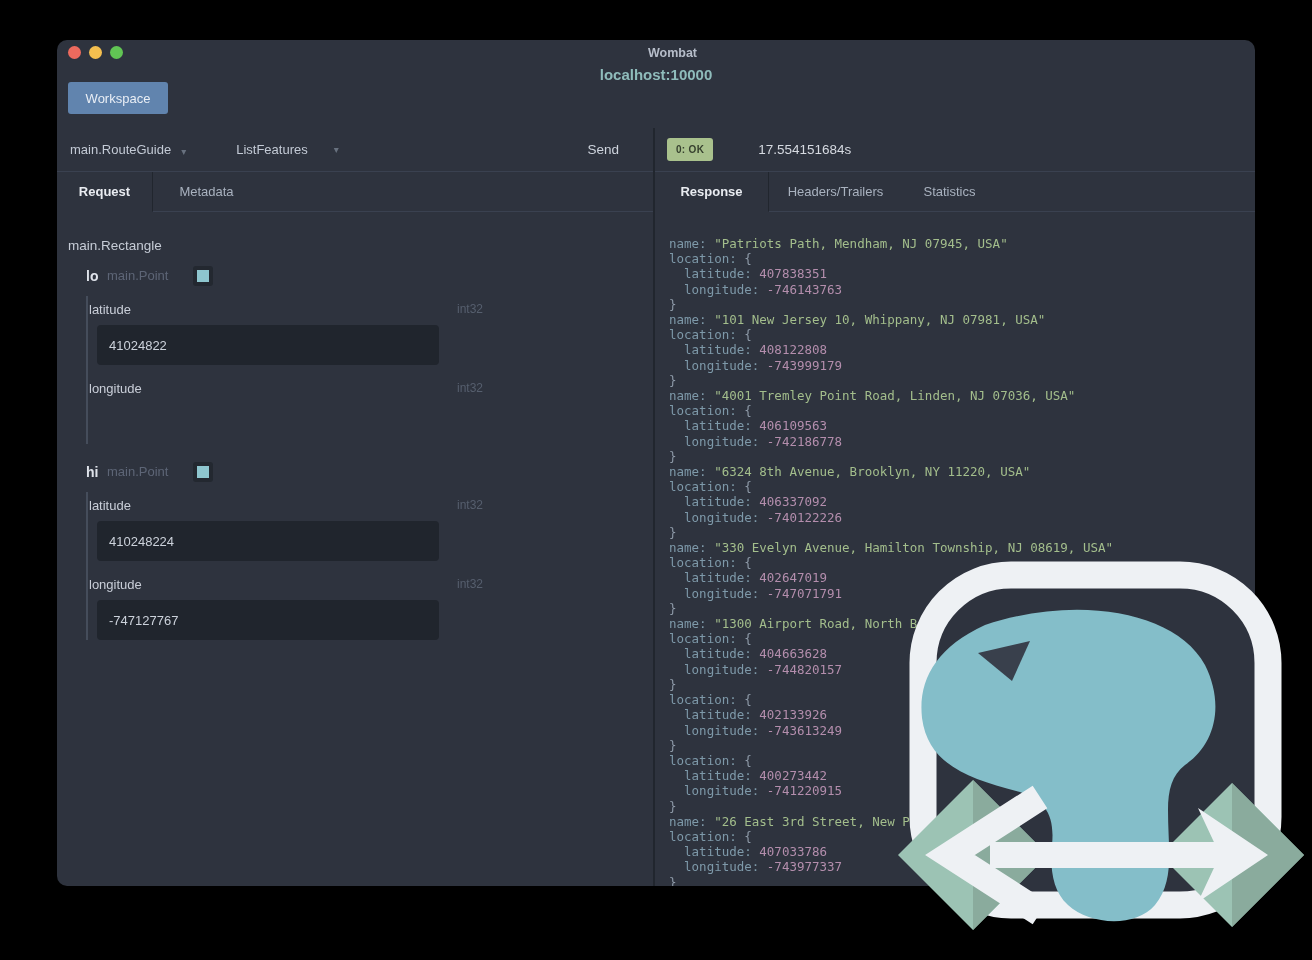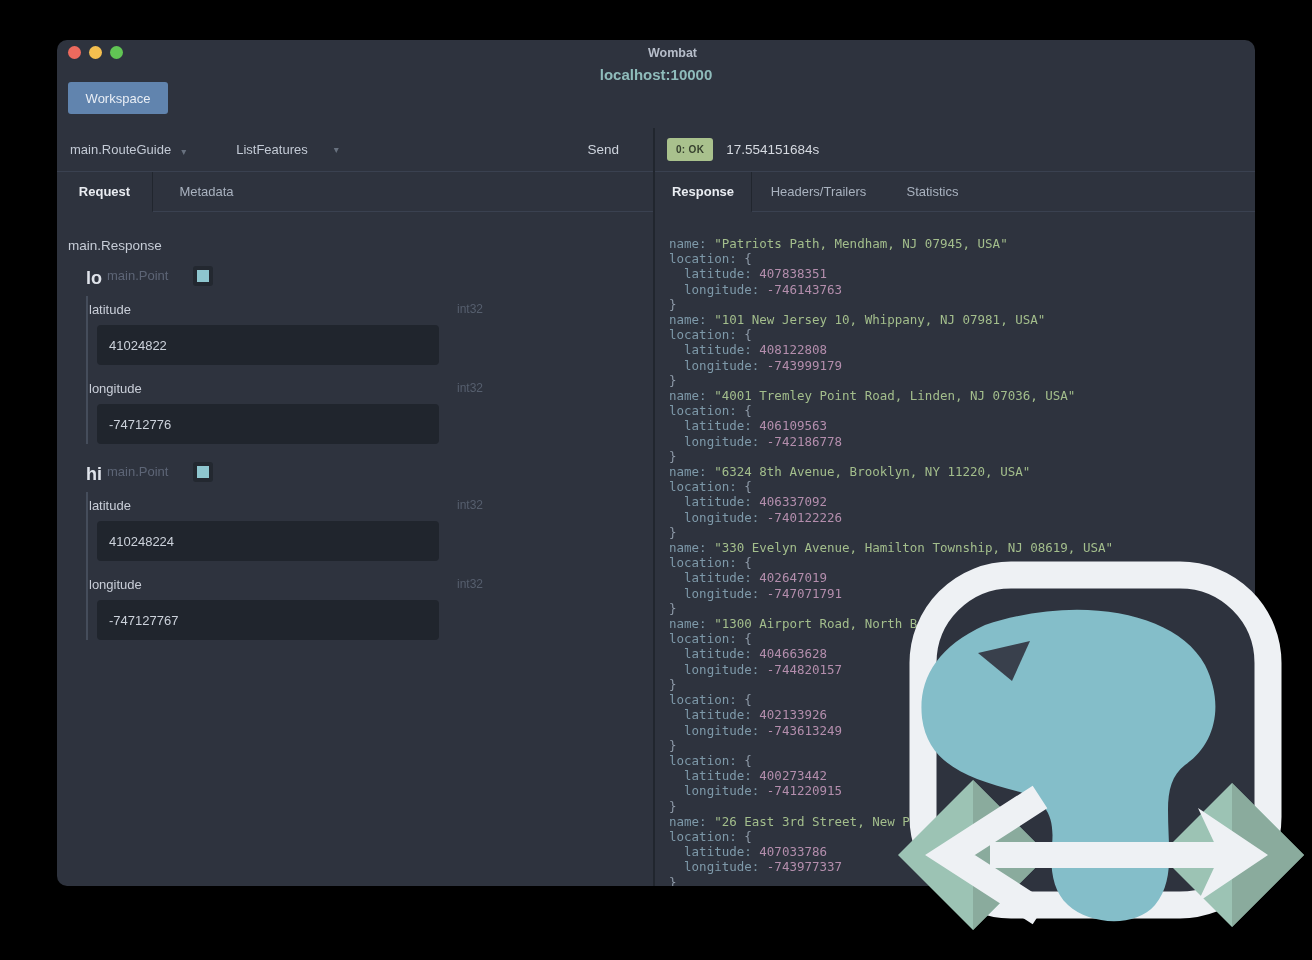--- a/index.html
+++ b/index.html
@@ -33,35 +33,35 @@
             font-family:inherit;cursor:pointer;padding:0;}
   .tabs{display:flex;height:40px;}
   .tab{box-sizing:border-box;display:flex;align-items:center;justify-content:center;
        font-size:13px;color:#a9b2bf;border-bottom:1px solid var(--line);cursor:pointer;}
   .tab.active{color:#e9ecf1;font-weight:700;border-bottom-color:transparent;
               border-right:1px solid var(--vline);}
   .tab-fill{flex:1;border-bottom:1px solid var(--line);}
   
   .form{position:relative;flex:1;}
   .msg-type{position:absolute;left:11px;top:26px;font-size:13.5px;color:#c6ccd6;}
-  .grp-name{position:absolute;font-size:18px;font-weight:700;color:#dfe3ea;}
+  .grp-name{position:absolute;font-size:14px;font-weight:700;color:#dfe3ea;}
   .grp-type{position:absolute;font-size:13px;color:var(--dim);}
   .cbx{position:absolute;width:20px;height:20px;background:#232830;border-radius:3px;
        display:flex;align-items:center;justify-content:center;cursor:pointer;}
   .cbx-inner{width:12px;height:12px;background:var(--checkbox);}
   .guide{position:absolute;width:2px;background:#454d5b;}
   .fld-label{position:absolute;left:32px;width:394px;display:flex;justify-content:space-between;
              font-size:13px;color:#c9ced8;}
   .fld-type{font-size:12px;color:#565f6e;}
   .fld-input{position:absolute;left:40px;width:342px;height:40px;box-sizing:border-box;
       background:var(--input-bg);border:none;border-radius:4px;color:#ccd2db;
       font-size:13px;font-family:inherit;padding:0 12px;}
   
   .status-row{height:43px;border-bottom:1px solid var(--line);display:flex;align-items:center;
-              padding:0 12px;}
+              padding:0 12px;gap:32px;}
   .badge{background:var(--badge-bg);color:var(--badge-text);font-size:10px;font-weight:700;
          border-radius:3px;padding:6px 9px;letter-spacing:.3px;}
   .duration{margin-left:13px;font-size:13.5px;color:#d6dae1;}
   .resp-body{flex:1;overflow:hidden;padding:24px 0 0 14px;
       font-family:"DejaVu Sans Mono","Liberation Mono",monospace;
       font-size:12.5px;line-height:15.2px;white-space:pre;}
   .k{color:var(--syn-key);} .s{color:var(--syn-str);} .n{color:var(--syn-num);} .p{color:var(--syn-punct);}
   .logo{position:absolute;left:890px;top:553px;pointer-events:none;}
 </style>
 </head>
@@ -101,38 +101,37 @@
           <button class="send-btn">Send</button>
         </div>
 
         <div class="tabs">
           <div class="tab active" style="width:96px">Request</div>
           <div class="tab" style="width:107px">Metadata</div>
           <div class="tab-fill"></div>
         </div>
 
         <div class="form">
-          <div class="msg-type">main.Response</div>
+          <div class="msg-type">main.Rectangle</div>
 
           <span class="grp-name" style="left:29px;top:56px">lo</span>
           <span class="grp-type" style="left:50px;top:56px">main.Point</span>
           <span class="cbx" style="left:136px;top:54px">
               <span class="cbx-inner"></span>
             </span>
           <div class="guide" style="left:29px;top:84px;height:148px"></div>
           <div class="fld-label" style="top:90px">
             <span>latitude</span>
             <span class="fld-type">int32</span>
           </div>
           <input class="fld-input" style="top: 113px;" value="41024822">
           <div class="fld-label" style="top:169px">
             <span>longitude</span>
             <span class="fld-type">int32</span>
           </div>
-          <input class="fld-input" style="top: 192px;" value="-74712776">
 
           <span class="grp-name" style="left:29px;top:252px">hi</span>
           <span class="grp-type" style="left:50px;top:252px">main.Point</span>
           <span class="cbx" style="left:136px;top:250px">
               <span class="cbx-inner"></span>
             </span>
           <div class="guide" style="left:29px;top:280px;height:148px"></div>
           <div class="fld-label" style="top:286px">
             <span>latitude</span>
             <span class="fld-type">int32</span>
@@ -145,21 +144,21 @@
           <input class="fld-input" style="top: 388px;" value="-747127767">
         </div>
       </div>
 
       <div class="right-panel">
         <div class="status-row">
           <span class="badge">0: OK</span>
           <span class="duration">17.554151684s</span>
         </div>
         <div class="tabs">
-          <div class="tab active" style="width:97px">Response</div>
+          <div class="tab active" style="width:114px">Response</div>
           <div class="tab" style="width:133px">Headers/Trailers</div>
           <div class="tab" style="width:95px">Statistics</div>
           <div class="tab-fill"></div>
         </div>
         <div class="resp-body" id="resp-body"><div><span class="k">name: </span><span class="s">"Patriots Path, Mendham, NJ 07945, USA"</span></div><div><span class="k">location: </span><span class="p">{</span></div><div><span class="k">  latitude: </span><span class="n">407838351</span></div><div><span class="k">  longitude: </span><span class="n">-746143763</span></div><div><span class="p">}</span></div><div><span class="k">name: </span><span class="s">"101 New Jersey 10, Whippany, NJ 07981, USA"</span></div><div><span class="k">location: </span><span class="p">{</span></div><div><span class="k">  latitude: </span><span class="n">408122808</span></div><div><span class="k">  longitude: </span><span class="n">-743999179</span></div><div><span class="p">}</span></div><div><span class="k">name: </span><span class="s">"4001 Tremley Point Road, Linden, NJ 07036, USA"</span></div><div><span class="k">location: </span><span class="p">{</span></div><div><span class="k">  latitude: </span><span class="n">406109563</span></div><div><span class="k">  longitude: </span><span class="n">-742186778</span></div><div><span class="p">}</span></div><div><span class="k">name: </span><span class="s">"6324 8th Avenue, Brooklyn, NY 11220, USA"</span></div><div><span class="k">location: </span><span class="p">{</span></div><div><span class="k">  latitude: </span><span class="n">406337092</span></div><div><span class="k">  longitude: </span><span class="n">-740122226</span></div><div><span class="p">}</span></div><div><span class="k">name: </span><span class="s">"330 Evelyn Avenue, Hamilton Township, NJ 08619, USA"</span></div><div><span class="k">location: </span><span class="p">{</span></div><div><span class="k">  latitude: </span><span class="n">402647019</span></div><div><span class="k">  longitude: </span><span class="n">-747071791</span></div><div><span class="p">}</span></div><div><span class="k">name: </span><span class="s">"1300 Airport Road, North Brunswick Township, NJ 08902, USA"</span></div><div><span class="k">location: </span><span class="p">{</span></div><div><span class="k">  latitude: </span><span class="n">404663628</span></div><div><span class="k">  longitude: </span><span class="n">-744820157</span></div><div><span class="p">}</span></div><div><span class="k">location: </span><span class="p">{</span></div><div><span class="k">  latitude: </span><span class="n">402133926</span></div><div><span class="k">  longitude: </span><span class="n">-743613249</span></div><div><span class="p">}</span></div><div><span class="k">location: </span><span class="p">{</span></div><div><span class="k">  latitude: </span><span class="n">400273442</span></div><div><span class="k">  longitude: </span><span class="n">-741220915</span></div><div><span class="p">}</span></div><div><span class="k">name: </span><span class="s">"26 East 3rd Street, New Providence, NJ 07974, USA"</span></div><div><span class="k">location: </span><span class="p">{</span></div><div><span class="k">  latitude: </span><span class="n">407033786</span></div><div><span class="k">  longitude: </span><span class="n">-743977337</span></div><div><span class="p">}</span></div></div>
       </div>
     </div>
   </div>
 
   <svg class="logo" width="422" height="407" viewBox="0 0 422 407">

